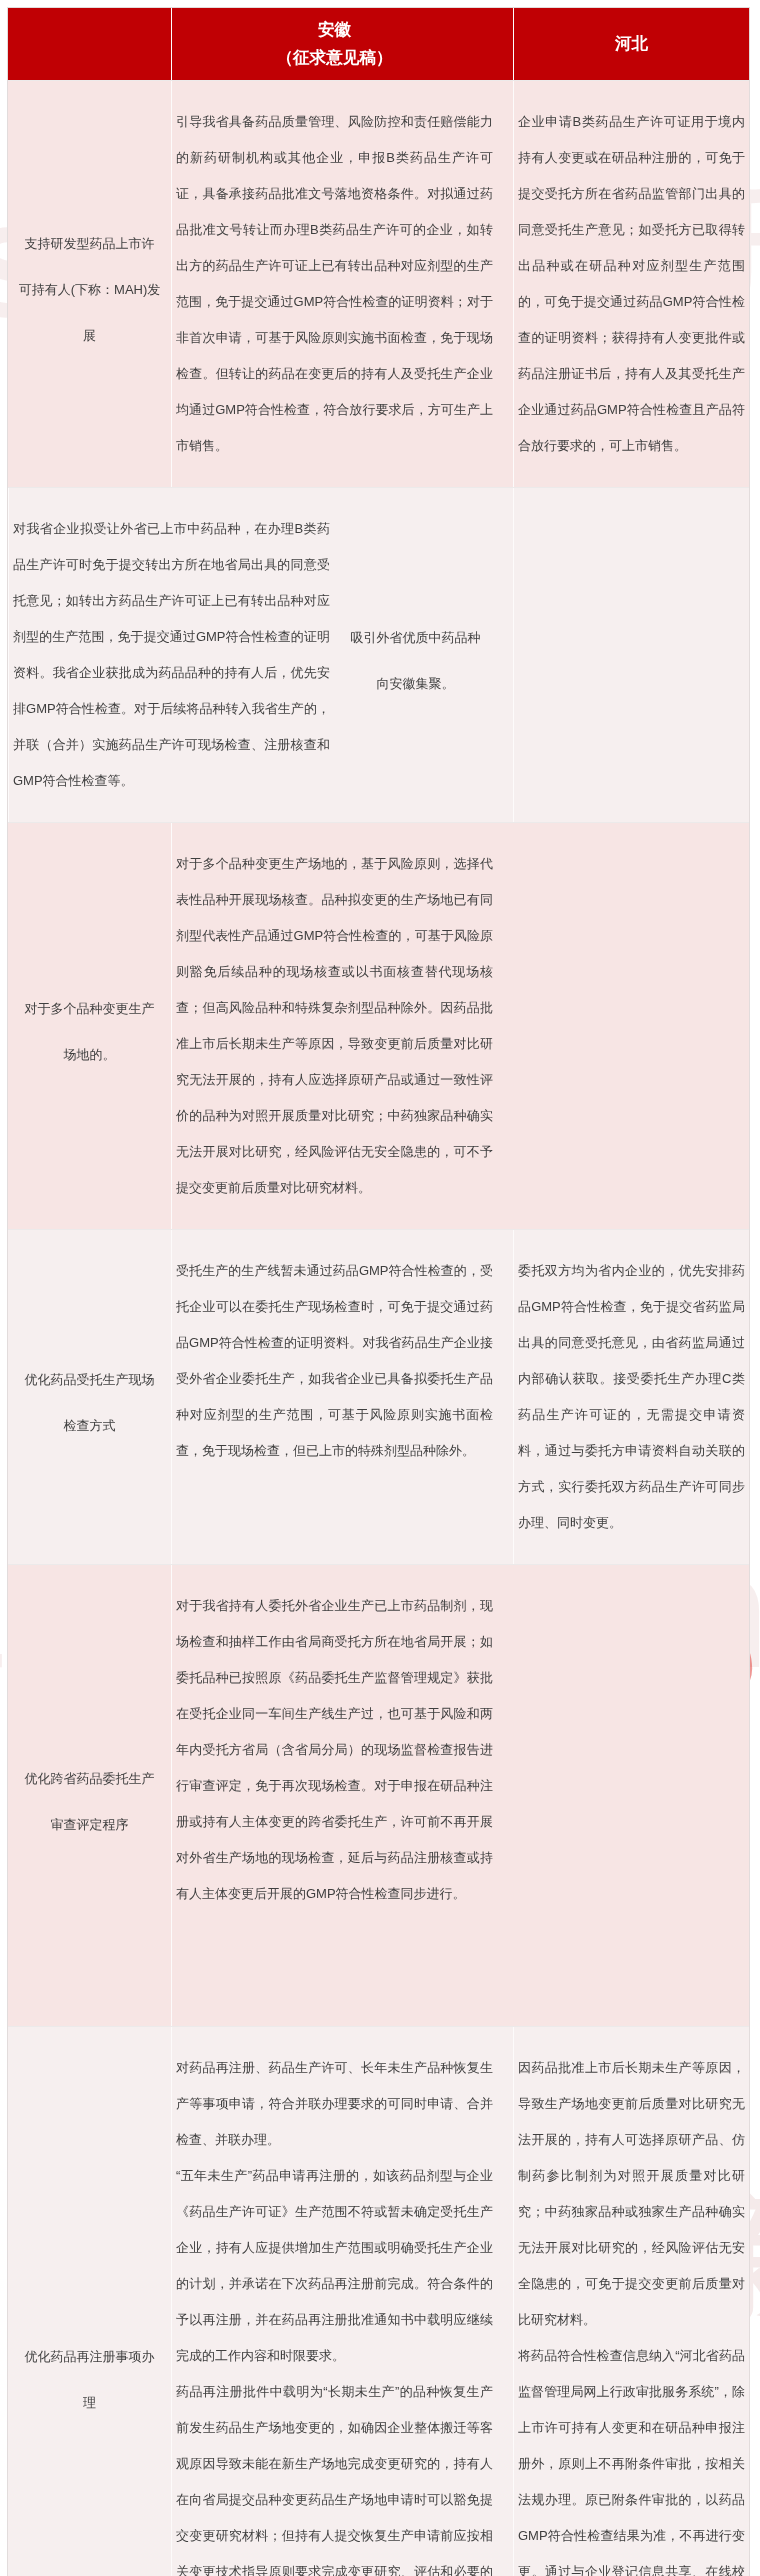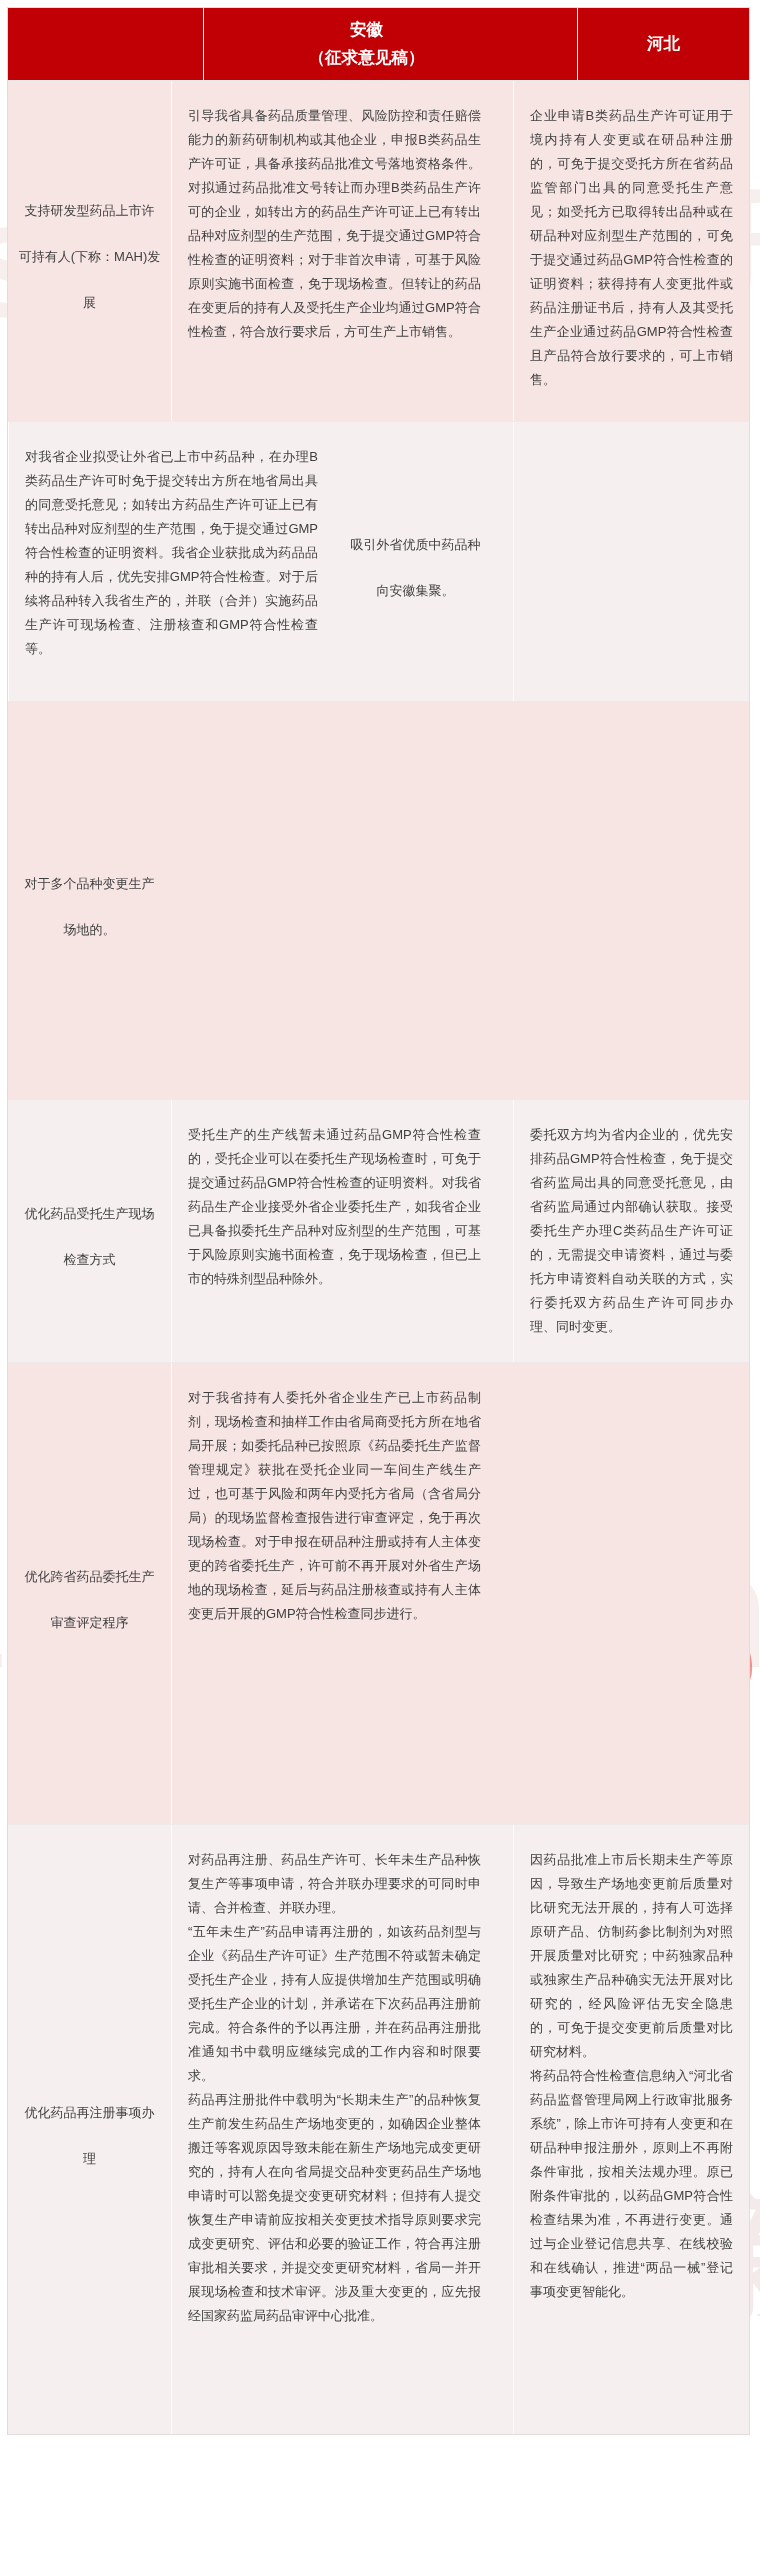--- a/index.html
+++ b/index.html
@@ -12,27 +12,27 @@
   .wm2{top:1489px;left:-499px;font-size:166px;}
   .wm3{top:1500px;left:526px;font-size:166px;}
   .wm4{top:2163px;left:131px;font-size:140px;color:rgba(205,150,148,0.20);}
   .flame{position:absolute;opacity:0.5;}
   
   .tablewrap{position:absolute;top:7px;left:7px;width:743px;z-index:2;border:0.9px solid #e2dcdc;box-sizing:border-box;}
   .thead,.trow{display:flex;width:100%;}
   .col-l{width:163px;flex:0 0 163px;box-sizing:border-box;}
   .col-a{width:326px;flex:0 0 326px;box-sizing:border-box;}
   .col-h{flex:1 1 auto;box-sizing:border-box;margin-left:16px;}
-  .thead{background:#c00004;min-height:72px;gap:32px;}
+  .thead{background:#c00004;min-height:72px;}
   .th{color:#ffffff;font-size:16.6px;font-weight:bold;display:flex;align-items:center;justify-content:center;text-align:center;line-height:28px;white-space:pre-line;padding:5.3px 8.8px;}
   .th.col-a,.th.col-h{border-left:1.8px solid #ffffff;}
   .trow{border-top:1.8px solid #eceaea;}
   .trow.pink{background:#f7e5e4;}
   .trow.light{background:#f6efef;}
-  .td{padding:23px 16px;font-size:13px;line-height:24px;color:#3f3f3f;text-align:justify;white-space:pre-line;}
+  .td{padding:23px 4px;font-size:13px;line-height:36px;color:#3f3f3f;text-align:justify;white-space:pre-line;}
   .td.col-a,.td.col-h{border-left:1.8px solid #fdfbfb;}
   .td.lab{display:flex;align-items:center;justify-content:center;text-align:center;line-height:46px;padding:17.5px 10.5px;margin-top:12px;}
 </style>
 </head>
 <body>
 
 <div class="page">
 
   <div class="wm-layer">
     <span class="wm wm1">sina医药新闻</span>
@@ -73,20 +73,21 @@
     </div>
 
     <div class="trow light" style="min-height:279px">
       <div class="td col-a">对我省企业拟受让外省已上市中药品种，在办理B类药品生产许可时免于提交转出方所在地省局出具的同意受托意见；如转出方药品生产许可证上已有转出品种对应剂型的生产范围，免于提交通过GMP符合性检查的证明资料。我省企业获批成为药品品种的持有人后，优先安排GMP符合性检查。对于后续将品种转入我省生产的，并联（合并）实施药品生产许可现场检查、注册核查和GMP符合性检查等。</div>
       <div class="td col-l lab">吸引外省优质中药品种向安徽集聚。</div>
       <div class="td col-h"></div>
     </div>
 
     <div class="trow pink" style="min-height:397px">
       <div class="td col-l lab">对于多个品种变更生产场地的。</div>
+      <div class="td col-a">对于多个品种变更生产场地的，基于风险原则，选择代表性品种开展现场核查。品种拟变更的生产场地已有同剂型代表性产品通过GMP符合性检查的，可基于风险原则豁免后续品种的现场核查或以书面核查替代现场核查；但高风险品种和特殊复杂剂型品种除外。因药品批准上市后长期未生产等原因，导致变更前后质量对比研究无法开展的，持有人应选择原研产品或通过一致性评价的品种为对照开展质量对比研究；中药独家品种确实无法开展对比研究，经风险评估无安全隐患的，可不予提交变更前后质量对比研究材料。</div>
     </div>
 
     <div class="trow light" style="min-height:251px">
       <div class="td col-l lab">优化药品受托生产现场检查方式</div>
       <div class="td col-a">受托生产的生产线暂未通过药品GMP符合性检查的，受托企业可以在委托生产现场检查时，可免于提交通过药品GMP符合性检查的证明资料。对我省药品生产企业接受外省企业委托生产，如我省企业已具备拟委托生产品种对应剂型的生产范围，可基于风险原则实施书面检查，免于现场检查，但已上市的特殊剂型品种除外。</div>
       <div class="td col-h">委托双方均为省内企业的，优先安排药品GMP符合性检查，免于提交省药监局出具的同意受托意见，由省药监局通过内部确认获取。接受委托生产办理C类药品生产许可证的，无需提交申请资料，通过与委托方申请资料自动关联的方式，实行委托双方药品生产许可同步办理、同时变更。</div>
     </div>
 
     <div class="trow pink" style="min-height:461px">
       <div class="td col-l lab">优化跨省药品委托生产审查评定程序</div>

